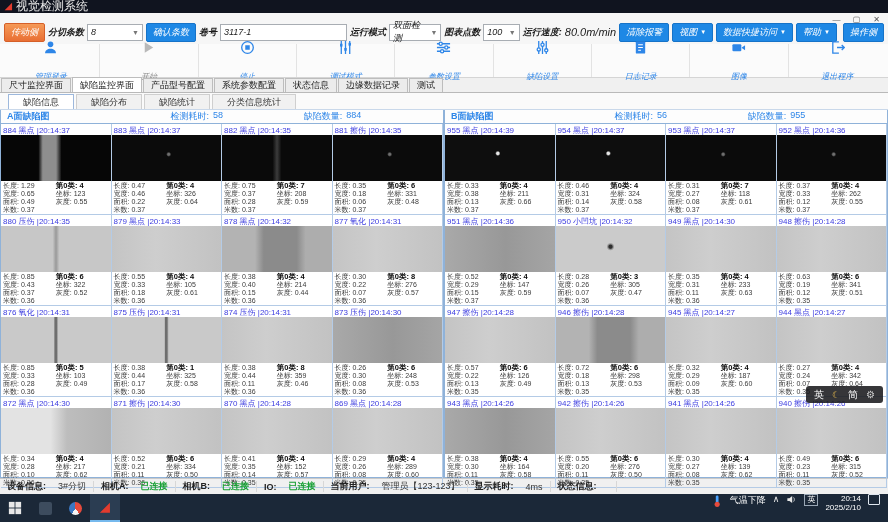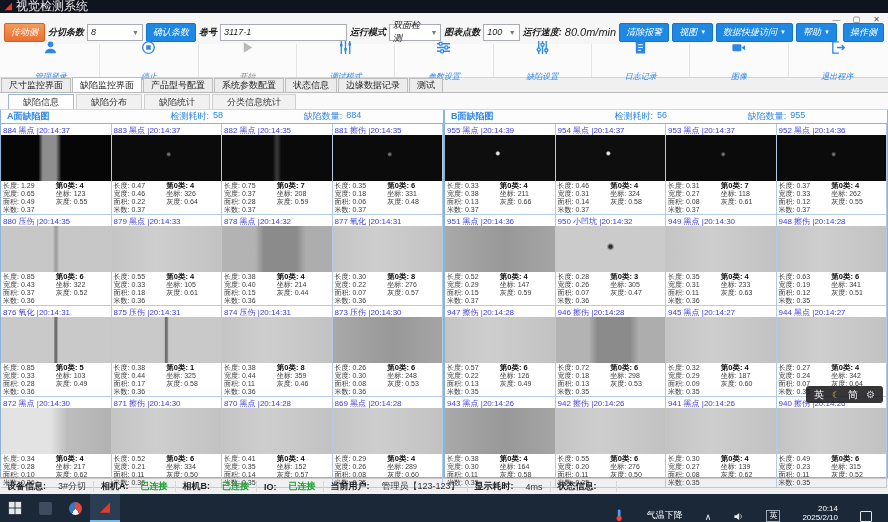--- a/index.html
+++ b/index.html
@@ -83,21 +83,21 @@
 
   
   .taskbar{height:28px;background:#1b2838;display:flex;align-items:stretch;color:#fff;}
   .tb-left{display:flex;}
   .tb-btn{width:30px;display:flex;align-items:center;justify-content:center;cursor:default;}
   .tb-btn.active-app{background:#2b3d52;border-bottom:2px solid #76b9ed;}
   .tb-btn svg{width:14px;height:14px;}
   .appball{width:13px;height:13px;border-radius:50%;background:conic-gradient(#e64a3c 0 40%,#f5f5f5 40% 60%,#3a77c2 60% 100%);}
   .applogo{color:#e23b2e;font-weight:bold;font-size:12px;}
   .appgray{width:13px;height:13px;background:#3d4c5e;border-radius:2px;}
-  .tb-right{margin-left:auto;display:flex;align-items:flex-end;gap:22px;padding-right:16px;font-size:9px;}
+  .tb-right{margin-left:auto;display:flex;align-items:flex-start;gap:7px;padding-right:8px;font-size:9px;}
   .tb-right .txt{white-space:nowrap;}
   .clock{text-align:right;font-size:8px;line-height:9px;}
   .tray-ic{color:#e8e8e8;font-size:9px;}
   .lang-box{border:1px solid #9aa7b5;padding:0 2px;font-size:8px;line-height:10px;}
   .action-ic{width:12px;height:11px;border:1px solid #dfe6ee;border-radius:1px;}
 </style>
 </head>
 <body>
 
 <div class="titlebar">
@@ -155,37 +155,37 @@
   <div class="tool">
     <span class="tool-icon">
           <svg viewBox="0 0 16 16">
             <circle cx="8" cy="4.6" r="3" fill="#2e86e8"></circle>
             <path d="M2.2 14c0-3.2 2.6-4.8 5.8-4.8s5.8 1.6 5.8 4.8z" fill="#2e86e8"></path>
           </svg>
         </span>
     <span class="tool-label">管理登录</span>
   </div>
 
+  <div class="tool disabled">
+    <span class="tool-icon">
+          <svg viewBox="0 0 16 16">
+            <path d="M4 2.5l9 5.5-9 5.5z" fill="#b9b9b9"></path>
+          </svg>
+        </span>
+    <span class="tool-label">开始</span>
+  </div>
+
   <div class="tool">
     <span class="tool-icon">
           <svg viewBox="0 0 16 16">
             <circle cx="8" cy="8" r="6.2" fill="none" stroke="#2e86e8" stroke-width="1.4"></circle>
             <rect x="5.6" y="5.6" width="4.8" height="4.8" fill="#2e86e8"></rect>
           </svg>
         </span>
     <span class="tool-label">停止</span>
-  </div>
-
-  <div class="tool disabled">
-    <span class="tool-icon">
-          <svg viewBox="0 0 16 16">
-            <path d="M4 2.5l9 5.5-9 5.5z" fill="#b9b9b9"></path>
-          </svg>
-        </span>
-    <span class="tool-label">开始</span>
   </div>
 
   <div class="tool">
     <span class="tool-icon">
           <svg viewBox="0 0 16 16" stroke="#2e86e8" stroke-width="1.4">
             <path d="M3.5 1v14M8 1v14M12.5 1v14"></path>
             <rect x="2.2" y="4" width="2.6" height="3" fill="#2e86e8" stroke="none"></rect>
             <rect x="6.7" y="8.5" width="2.6" height="3" fill="#2e86e8" stroke="none"></rect>
             <rect x="11.2" y="3" width="2.6" height="3" fill="#2e86e8" stroke="none"></rect>
           </svg>

